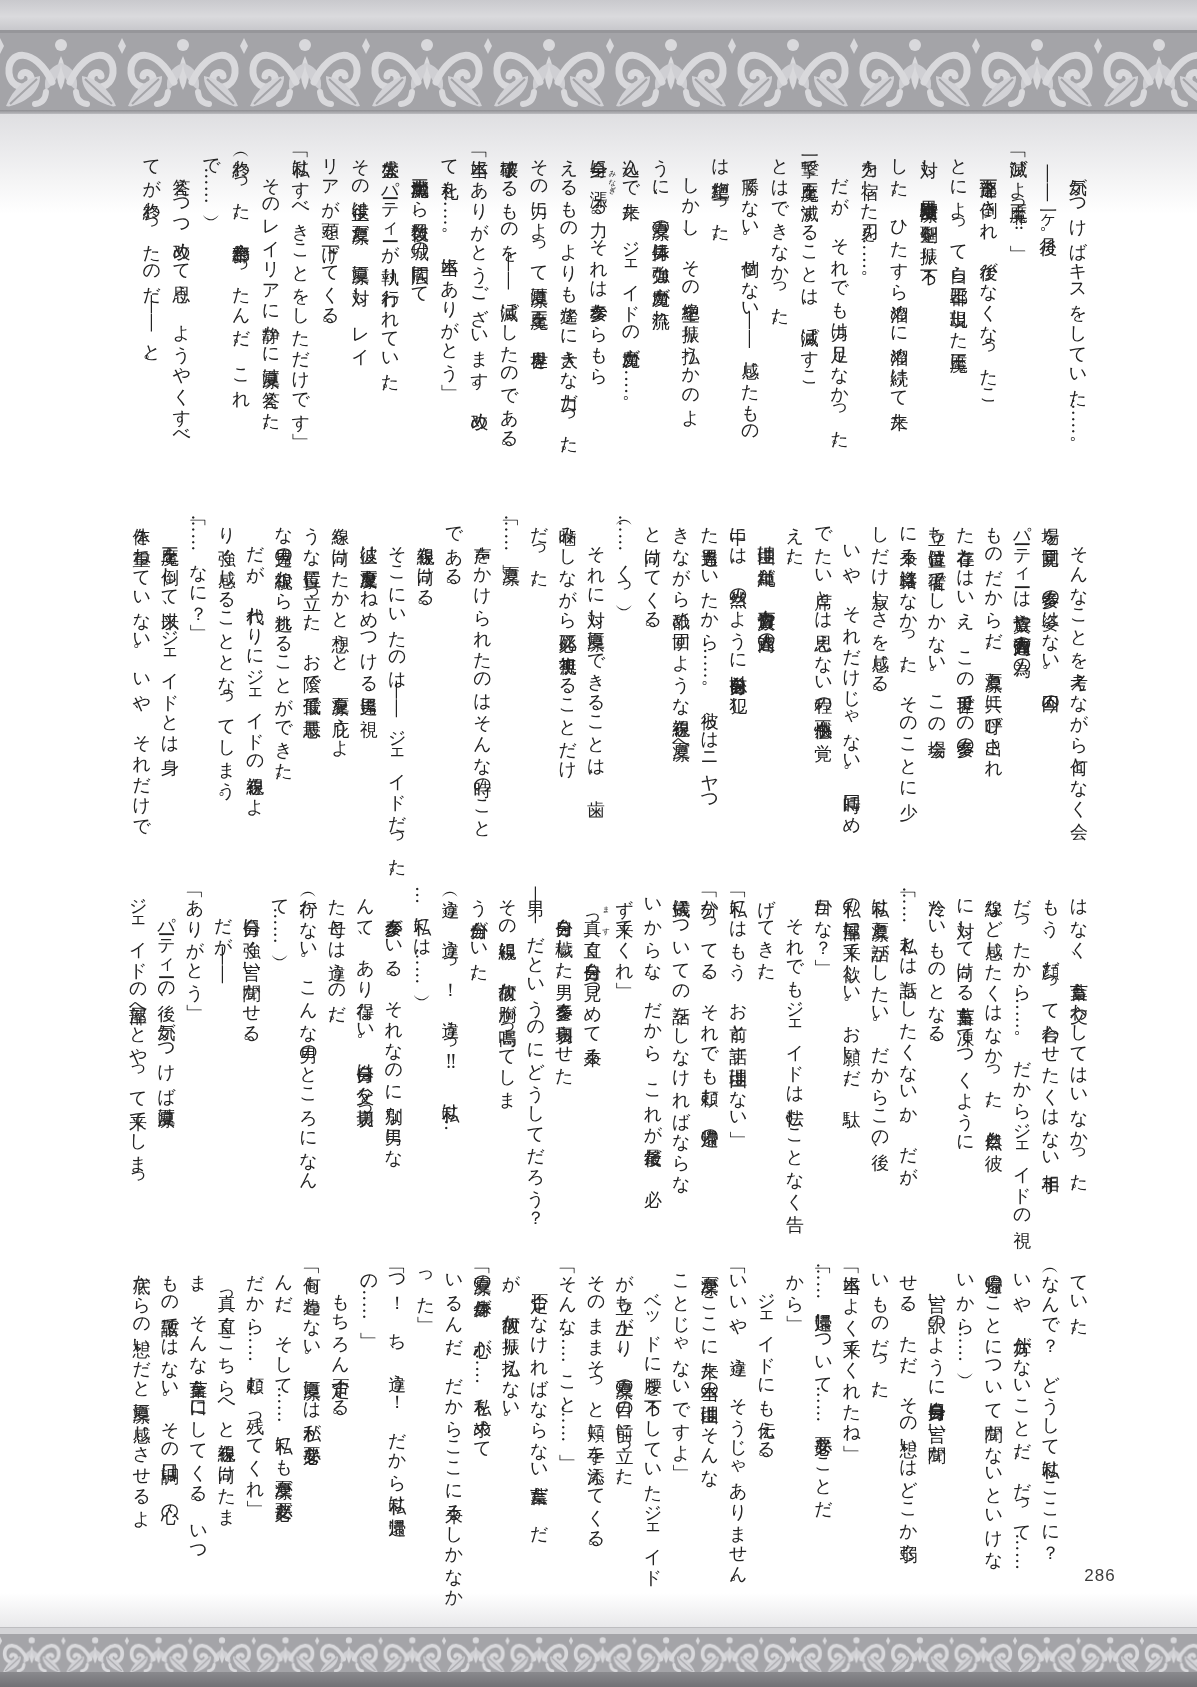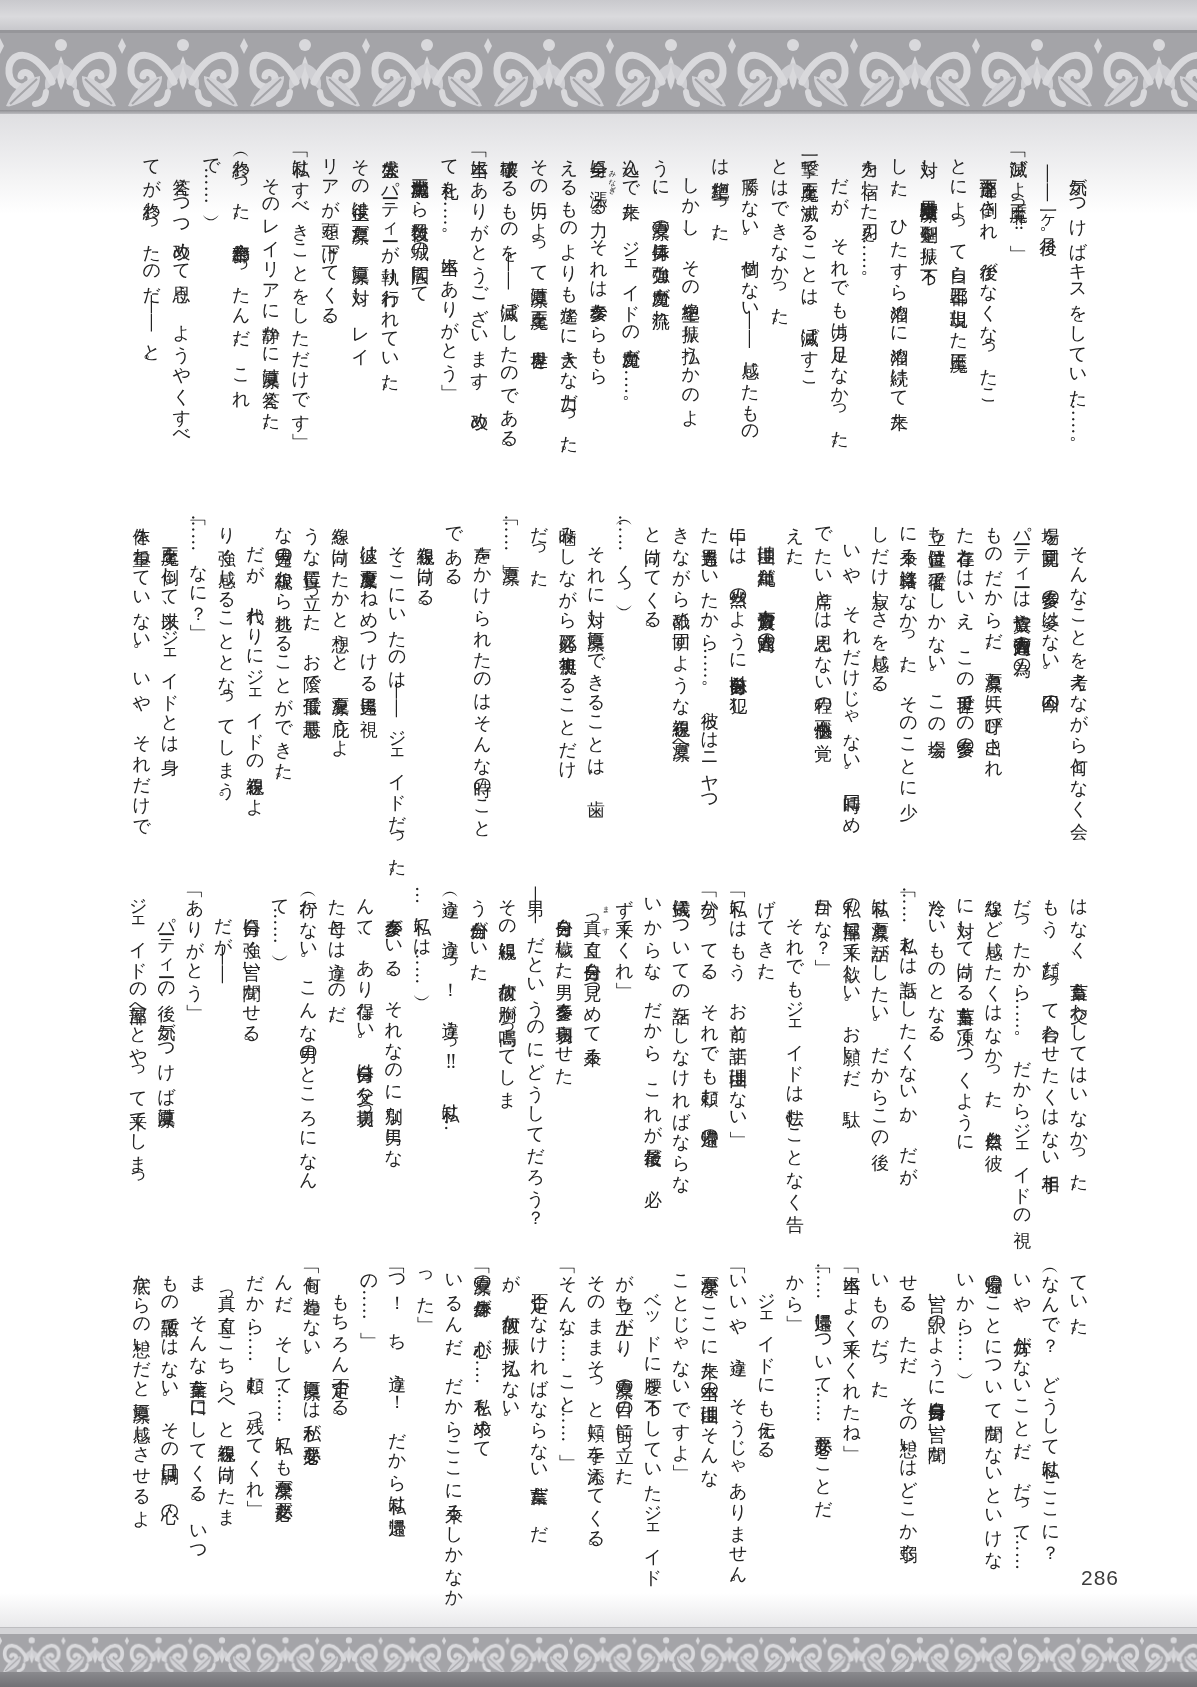--- a/index.html
+++ b/index.html
@@ -30,21 +30,21 @@
   .b2{top:514px;}
   .b3{top:886px;}
   .b4{top:1262px;}
   .tcol{height:320px;white-space:nowrap;overflow:visible;}
   ruby{ruby-align:center;}
   rt{font-size:7.5px;letter-spacing:0;}
   
   .page-number{
     position:absolute;top:1566px;left:1070px;width:60px;text-align:center;
     font-family:"Liberation Sans","DejaVu Sans",sans-serif;
-    font-size:21px;color:#3c3c3c;letter-spacing:1px;
+    font-size:17px;color:#3c3c3c;letter-spacing:1px;
   }
 </style>
 </head>
 <body>
 
 <div class="border-top">
   <div class="bt-cap"></div>
   <svg width="1197" height="77" viewBox="0 0 1197 77" preserveAspectRatio="none" style="display:block">
     <defs>
       <pattern id="pal" patternUnits="userSpaceOnUse" width="122" height="77">

